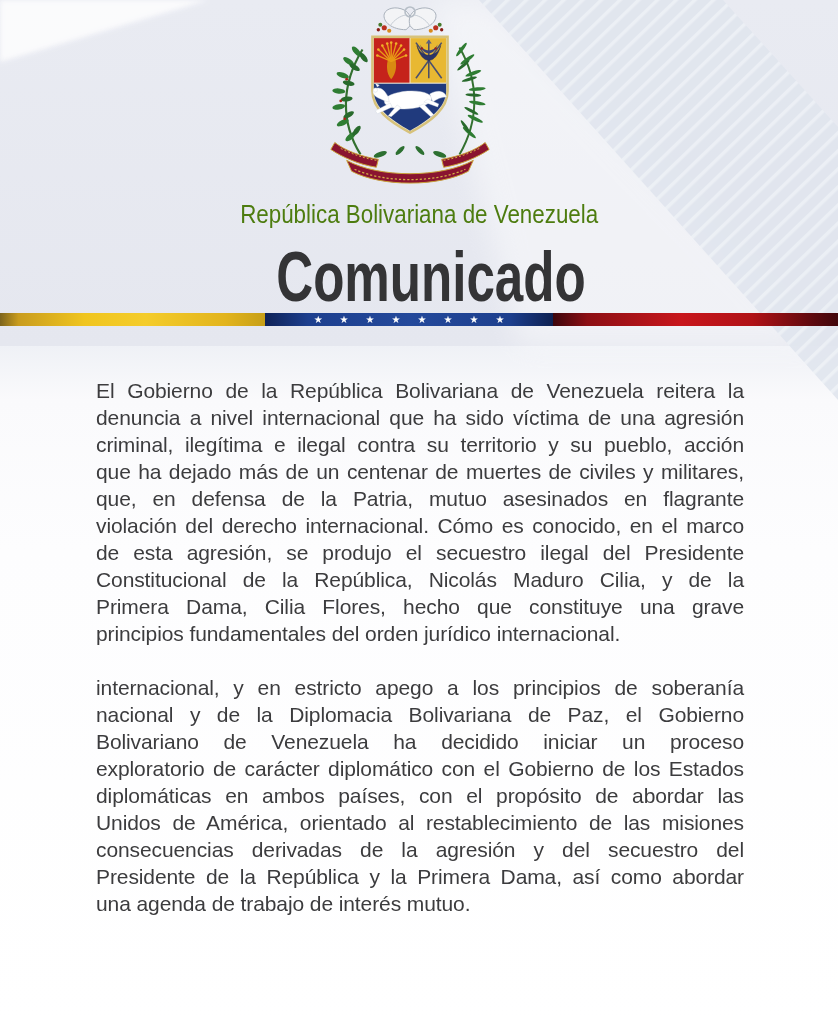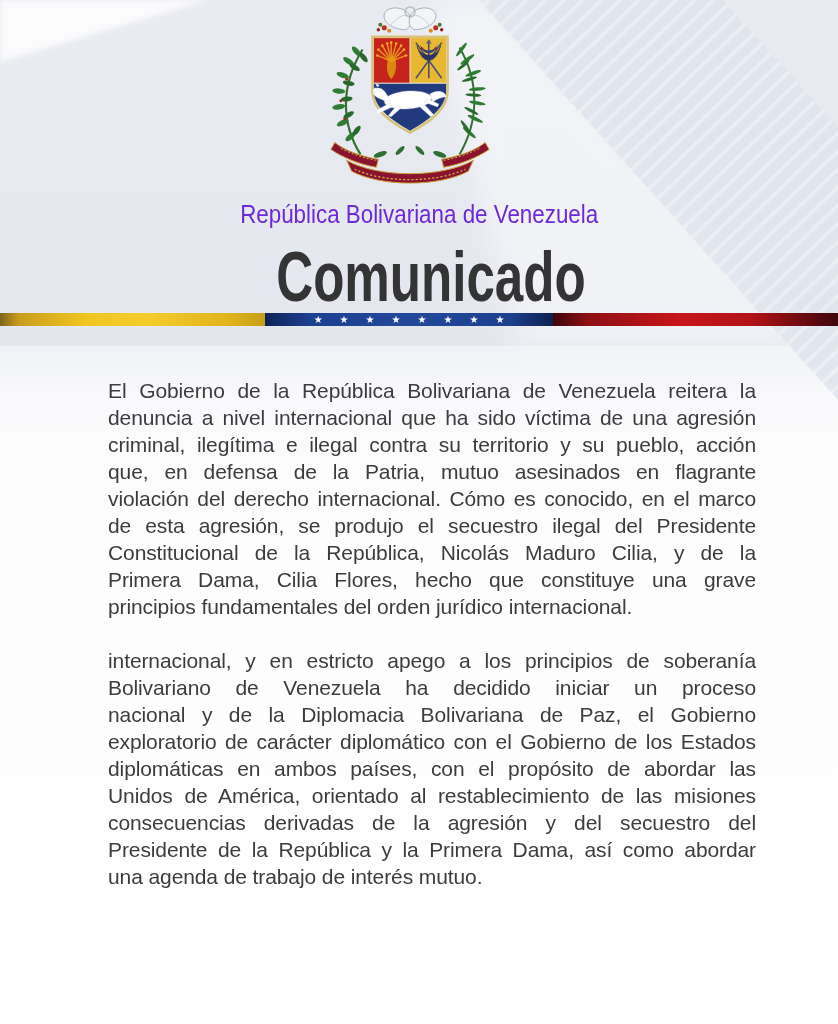--- a/index.html
+++ b/index.html
@@ -7,21 +7,21 @@
     position:relative;width:838px;height:1024px;overflow:hidden;
     font-family:"Liberation Sans","DejaVu Sans",sans-serif;
     background:#ffffff;
   }
   .bg-decor{position:absolute;left:0;top:0;}
 
   .emblem{position:absolute;left:320px;top:4px;width:180px;height:188px;}
 
   .country-title{
     position:absolute;left:0;top:199px;width:838px;margin:0;
-    text-align:center;font-size:26px;font-weight:400;color:#6d28d9;
+    text-align:center;font-size:26px;font-weight:400;color:#4d7c0f;
     letter-spacing:0;
   }
   .country-title .squeeze{display:inline-block;transform:scaleX(.86);transform-origin:center;}
 
   .doc-title{
     position:absolute;left:0;top:228px;width:838px;margin:12px;
     text-align:center;font-size:70px;line-height:74px;font-weight:700;color:#343436;
   }
   .doc-title .squeeze{display:inline-block;transform:scaleX(.73);transform-origin:center;}
 
@@ -48,21 +48,21 @@
   .flag-stars{
     position:absolute;left:0;top:0;width:100%;height:100%;
     display:flex;align-items:center;justify-content:center;gap:17px;
   }
   .flag-stars .star{
     color:var(--flag-star);font-size:10px;line-height:13px;
     font-family:"DejaVu Sans",sans-serif;
   }
 
   .body-text{
-    position:absolute;left:108px;top:377px;width:648px;
+    position:absolute;left:96px;top:377px;width:648px;
     color:#3c3c3e;font-size:21px;line-height:27px;letter-spacing:-.1px;
   }
   .paragraph{margin:0 0 27px 0;}
   .line{text-align:justify;text-align-last:justify;}
   .line.last{text-align-last:left;}
 </style>
 </head>
 <body>
 
 <div class="canvas">
@@ -251,31 +251,32 @@
         </div>
     </div>
     <div class="flag-seg red"></div>
   </div>
 
   <div class="body-text">
       <div class="paragraph">
         <div class="line">El Gobierno de la República Bolivariana de Venezuela reitera la</div>
         <div class="line">denuncia a nivel internacional que ha sido víctima de una agresión</div>
         <div class="line">criminal, ilegítima e ilegal contra su territorio y su pueblo, acción</div>
+        <div class="line">que ha dejado más de un centenar de muertes de civiles y militares,</div>
         <div class="line">que, en defensa de la Patria, mutuo asesinados en flagrante</div>
         <div class="line">violación del derecho internacional. Cómo es conocido, en el marco</div>
         <div class="line">de esta agresión, se produjo el secuestro ilegal del Presidente</div>
         <div class="line">Constitucional de la República, Nicolás Maduro Cilia, y de la</div>
         <div class="line">Primera Dama, Cilia Flores, hecho que constituye una grave</div>
         <div class="line last">principios fundamentales del orden jurídico internacional.</div>
       </div>
       <div class="paragraph">
         <div class="line">internacional, y en estricto apego a los principios de soberanía</div>
+        <div class="line">nacional y de la Diplomacia Bolivariana de Paz, el Gobierno</div>
         <div class="line">Bolivariano de Venezuela ha decidido iniciar un proceso</div>
-        <div class="line">nacional y de la Diplomacia Bolivariana de Paz, el Gobierno</div>
         <div class="line">exploratorio de carácter diplomático con el Gobierno de los Estados</div>
         <div class="line">diplomáticas en ambos países, con el propósito de abordar las</div>
         <div class="line">Unidos de América, orientado al restablecimiento de las misiones</div>
         <div class="line">consecuencias derivadas de la agresión y del secuestro del</div>
         <div class="line">Presidente de la República y la Primera Dama, así como abordar</div>
         <div class="line last">una agenda de trabajo de interés mutuo.</div>
       </div>
     </div>
 
 </div>

